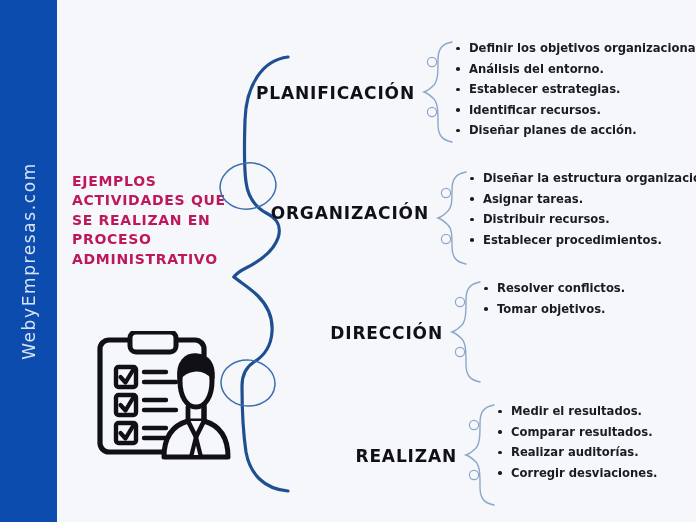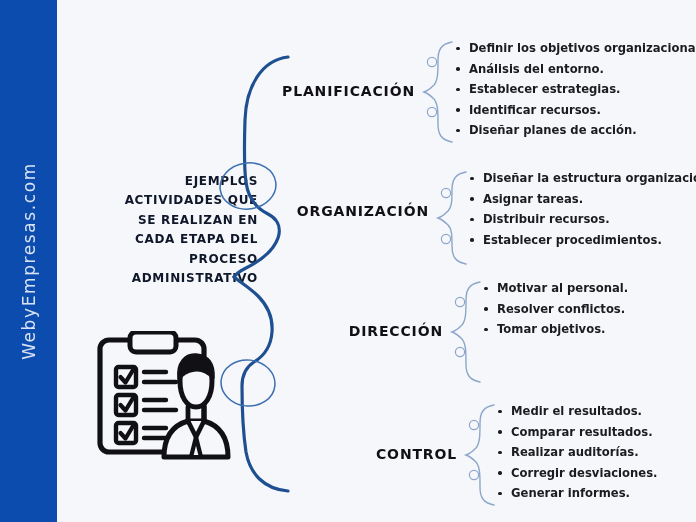--- a/index.html
+++ b/index.html
@@ -29,45 +29,45 @@
     font-size:17px;
     letter-spacing:1.6px;
     font-weight:400;
   }
 
   
   #title{
     position:absolute;
     left:72px;top:172px;
     width:186px;
-    text-align:right;
-    color:#0f172a;
+    text-align:left;
+    color:#be185d;
     font-family:"DejaVu Sans", sans-serif;
     font-weight:700;
-    font-size:12px;
+    font-size:14px;
     line-height:19.4px;
     letter-spacing:0.7px;
   }
   #title div{white-space:nowrap;}
 
   
   #deco{position:absolute;left:0;top:0;width:696px;height:522px;z-index:2;pointer-events:none;}
 
   
   #icon-clipboard{position:absolute;left:92px;top:331px;width:140px;height:132px;z-index:3;}
 
   
   .section{position:absolute;z-index:4;}
   .sec-head{
     position:absolute;
     right:0;
     color:#111115;
     font-family:"DejaVu Sans", sans-serif;
     font-weight:700;
-    font-size:14px;
+    font-size:17px;
     letter-spacing:0.85px;
     white-space:nowrap;
   }
   .bullets{
     position:absolute;
     list-style:none;
     margin:0;padding:0;
   }
   .bullets li{
     position:relative;
@@ -164,21 +164,20 @@
       <circle cx="474" cy="425" r="4.6" fill="none" stroke="#8ca7c9" stroke-width="1.2"></circle>
       <circle cx="474" cy="475" r="4.6" fill="none" stroke="#8ca7c9" stroke-width="1.2"></circle>
     </g>
 
   </svg>
 
   <div id="title">
     <div>EJEMPLOS</div>
     <div>ACTIVIDADES QUE</div>
     <div>SE REALIZAN EN</div>
-    <div>CADA ETAPA DEL</div>
     <div>PROCESO</div>
     <div>ADMINISTRATIVO</div>
   </div>
 
   <svg id="icon-clipboard" viewBox="0 0 140 132">
 
     <path d="M8 18 C 8 13, 12 9, 17 9
              L 103 9 C 108 9, 112 13, 112 18
              L 112 112 C 112 117, 108 121, 103 121
              L 17 121 C 12 121, 8 117, 8 112 Z" fill="#f6f7fb" stroke="#111115" stroke-width="5.2" stroke-linejoin="round"></path>
@@ -233,30 +232,28 @@
       <li>Diseñar la estructura organizacional.</li>
       <li>Asignar tareas.</li>
       <li>Distribuir recursos.</li>
       <li>Establecer procedimientos.</li>
     </ul>
   </div>
 
   <div class="section" style="left:290px;top:278px;width:406px;height:112px;">
     <div class="sec-head" style="right:253px;top:45px;padding-left:38px;">DIRECCIÓN</div>
     <ul class="bullets" style="left:193px;top:0px;">
-      <li>Motivar al personal.</li>
       <li>Resolver conflictos.</li>
       <li>Tomar objetivos.</li>
     </ul>
   </div>
 
   <div class="section" style="left:290px;top:401px;width:406px;height:112px;">
-    <div class="sec-head" style="right:239px;top:45px;">CONTROL</div>
+    <div class="sec-head" style="right:239px;top:45px;">REALIZAN</div>
     <ul class="bullets" style="left:207px;top:0px;">
       <li>Medir el resultados.</li>
       <li>Comparar resultados.</li>
       <li>Realizar auditorías.</li>
       <li>Corregir desviaciones.</li>
-      <li>Generar informes.</li>
     </ul>
   </div>
 
 </div>
 
 </body></html>

